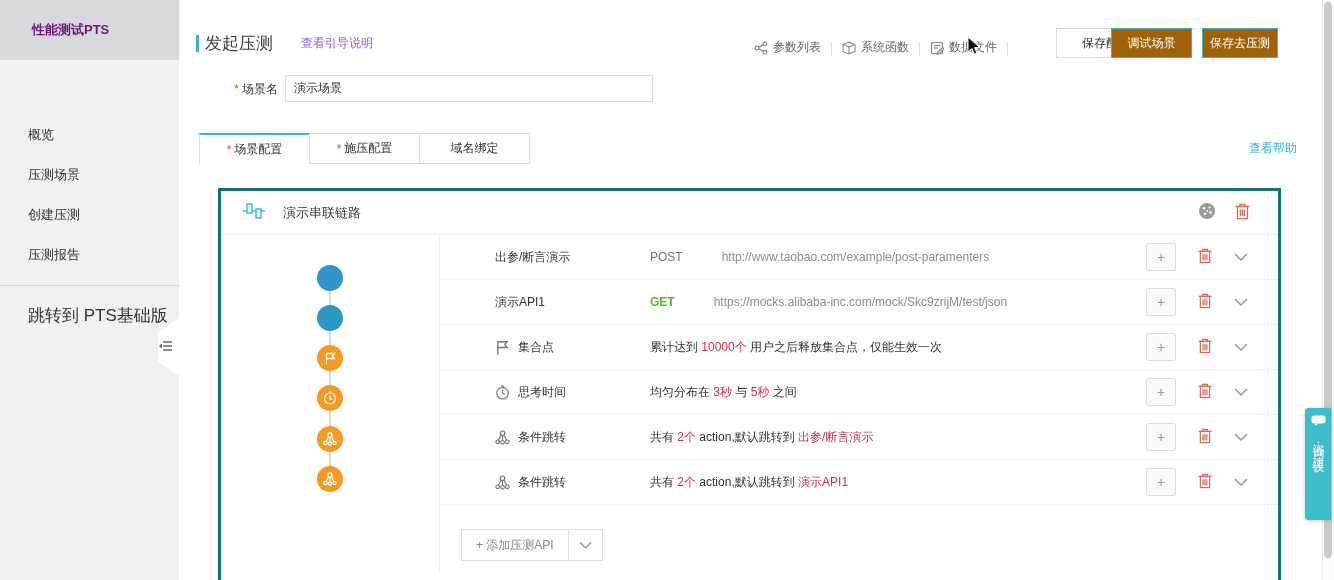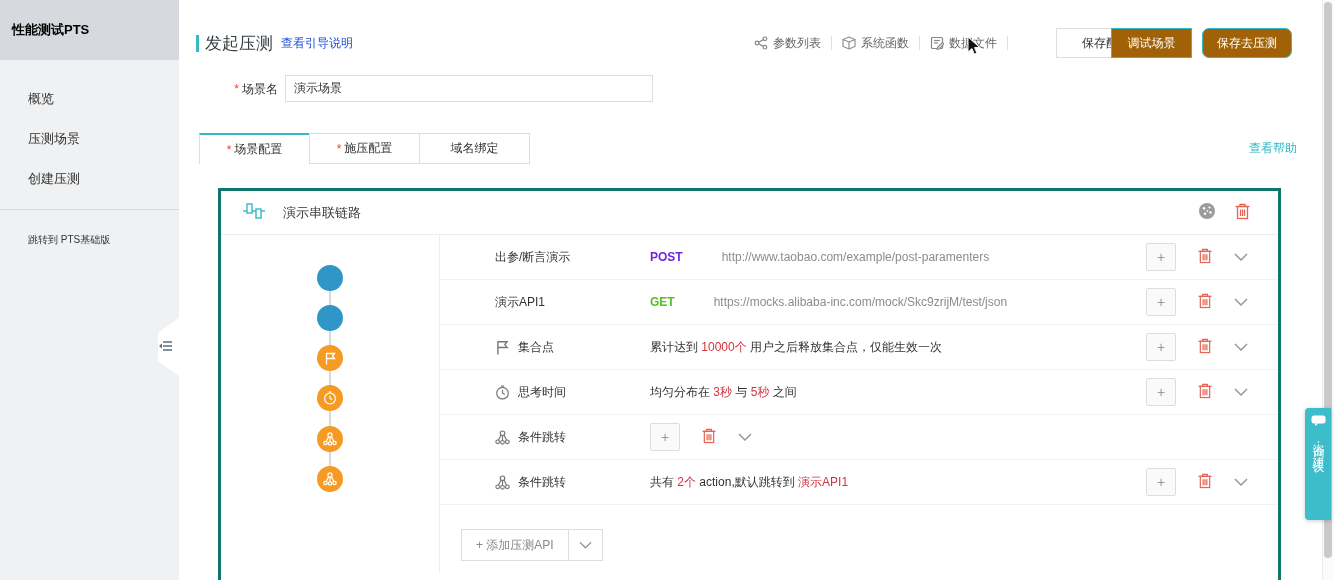--- a/index.html
+++ b/index.html
@@ -4,44 +4,44 @@
 <style>
   * { margin:0; padding:0; box-sizing:border-box; }
   html,body { width:1334px; height:580px; }
   body { font-family:"Liberation Sans","DejaVu Sans",sans-serif; font-size:12px; color:#333;
          background:#fff; position:relative; overflow:hidden; }
   .app { position:absolute; inset:0; }
 
   
   .sidebar { position:absolute; left:0; top:0; width:179px; height:580px; background:#f0f1f2; }
   .sidebar-header { height:60px; background:#d6d9dd; display:flex; align-items:center;
-                    padding-left:12px; font-size:13px; font-weight:bold; color:#000000; }
+                    padding-left:32px; font-size:13px; font-weight:bold; color:#701a75; }
   .side-item { height:40px; line-height:40px; padding-left:28px; font-size:13px; color:#333; cursor:pointer; }
   .side-divider { border-top:1px solid #d9d9d9; margin-top:10px; }
-  .side-footer-item { height:40px; line-height:40px; padding-left:28px; font-size:10px; color:#333; margin-top:10px; }
+  .side-footer-item { height:40px; line-height:40px; padding-left:28px; font-size:17px; color:#333; margin-top:10px; }
   .collapse-handle { position:absolute; left:158px; top:318px; width:21px; height:58px; background:#fff;
                      clip-path:polygon(100% 0, 0 25%, 0 75%, 100% 100%); display:flex; align-items:center; }
   .collapse-icon { color:#5a6b7d; margin-left:1px; }
 
   
   .main { position:absolute; left:179px; top:0; right:0; height:580px; background:#fff; }
   .page-title-wrap { position:absolute; left:17px; top:32px; display:flex; align-items:center; }
   .title-bar { width:3px; height:17px; background:#35b8c7; margin-right:6px; }
   .page-title { font-size:17px; color:#373d41; }
-  .guide-link { font-size:12px; color:#1d4ed8; margin-left:8px; cursor:pointer; }
-
-  .toolbar { position:absolute; top:30px; left:565px; height:26px; display:flex; align-items:center; color:#666; }
+  .guide-link { font-size:12px; color:#8b5cf6; margin-left:28px; cursor:pointer; }
+
+  .toolbar { position:absolute; top:30px; left:565px; height:26px; display:flex; align-items:flex-end; color:#666; }
   .tool-item { display:flex; align-items:center; gap:5px; padding:0 10px; cursor:pointer; color:#666; }
   .tool-sep { width:1px; height:14px; background:#e0e0e0; }
   .btn { height:30px; border:1px solid #ddd; background:#fff; color:#333; font-size:12px;
          display:inline-flex; align-items:center; justify-content:center; cursor:pointer; }
   .btn-default { position:absolute; left:841px; top:28px; width:100px;margin-left:36px; }
   .btn-teal { background:#a16207; border-color:#35b8c7; color:#fff; }
   .btn-debug { position:absolute; left:932px; top:28px; width:81px; }
-  .btn-save-go { position:absolute; left:1023px; top:28px; width:90px;border-radius:7px; }
+  .btn-save-go { position:absolute; left:1023px; top:28px; width:76px; }
 
   
   .form-label { position:absolute; left:0px; top:81px; width:99px; text-align:right; color:#333; }
   .req { color:#f04134; margin-right:3px; }
   .scene-input { position:absolute; left:106px; top:75px; width:368px; height:27px; border:1px solid #ddd;
                  padding:0 8px; font-size:12px; color:#333; font-family:inherit; outline:none; }
 
   
   .tabs { position:absolute; left:21px; top:133px; display:flex; }
   .tab { width:111px; height:31px; border:1px solid #ddd; margin-left:-1px; background:#fff;
@@ -65,21 +65,21 @@
          display:flex; align-items:center; justify-content:center; color:#fff; }
   .dot-blue { background:#2e97c8; }
   .dot-orange { background:#f59a23; }
 
   .rows-col { flex:1; display:flex; flex-direction:column; }
   .row { height:45px; display:flex; align-items:center; border-bottom:1px solid #f2f2f2;
          padding-left:55px; padding-right:30px; }
   .row-label { width:155px; display:flex; align-items:center; gap:8px; color:#333; flex:none; }
   .row-icon { color:#777; display:inline-flex; }
   .row-value { flex:1; color:#333; display:flex; align-items:center; gap:8px; white-space:nowrap; overflow:hidden; }
-  .m-post { color:#6d28d9; font-weight:bold; }
+  .m-post { color:#737373; font-weight:normal; }
   .m-get { color:#52c41a; font-weight:bold; }
   .url { color:#8c8c8c;padding-left:31px; }
   .hl { color:#d0333f; }
   .row-controls { display:flex; align-items:center; gap:22px; flex:none; }
   .plus-btn { width:30px; height:28px; border:1px solid #ddd; border-radius:2px; background:#fafafa;
               color:#999; font-size:14px; display:flex; align-items:center; justify-content:center; cursor:pointer; }
   .chev { color:#999; cursor:pointer; display:inline-flex; }
 
   .add-row { margin:24px 0 0 21px; display:flex;align-items:center; }
   .add-btn-main { height:32px; padding:0 14px; border:1px solid #ddd; background:#fff; color:#888;
@@ -98,24 +98,25 @@
 
   .cursor { position:absolute; left:787px; top:36px; z-index:99; pointer-events:none; }
 </style>
 </head>
 <body>
 
 <div class="app">
 
   <div class="sidebar">
     <div class="sidebar-header">性能测试PTS</div>
-    <div style="padding-top:19px;">
+    <div style="padding-top:19px;margin-top:36px;">
       <div class="side-item">概览</div>
       <div class="side-item">压测场景</div>
       <div class="side-item">创建压测</div>
+      <div class="side-item">压测报告</div>
     </div>
     <div class="side-divider"></div>
     <div class="side-footer-item">跳转到 PTS基础版</div>
   </div>
   <div class="collapse-handle">
     <span class="collapse-icon">
       <svg width="13" height="12" viewBox="0 0 13 12">
           <g stroke="#5a6b7d" stroke-width="1.6">
             <line x1="4" y1="2" x2="13" y2="2"></line>
             <line x1="4" y1="6" x2="13" y2="6"></line>
@@ -405,20 +406,23 @@
                     <circle cx="2.5" cy="11" r="1.7"></circle>
                     <circle cx="7" cy="11.5" r="1.7"></circle>
                     <circle cx="11.5" cy="11" r="1.7"></circle>
                     <line x1="5.7" y1="4.6" x2="3.2" y2="9.4"></line>
                     <line x1="7" y1="5.1" x2="7" y2="9.8"></line>
                     <line x1="8.3" y1="4.6" x2="10.8" y2="9.4"></line>
                   </svg>
                 </span>
               <span>条件跳转</span>
             </div>
+            <div class="row-value">
+              <span><span>共有 </span><span class="hl">2个</span><span> action,默认跳转到 </span><span class="hl">出参/断言演示</span></span>
+            </div>
             <div class="row-controls">
               <div class="plus-btn">+</div>
               <span class="trash-red"><svg width="14" height="16" viewBox="0 0 15 17" fill="none" stroke="#e86452" stroke-width="1.3">
                     <line x1="0.5" y1="3.5" x2="14.5" y2="3.5"></line>
                     <path d="M5 3.5 V1.5 H10 V3.5"></path>
                     <rect x="2.5" y="3.5" width="10" height="12"></rect>
                     <line x1="5.5" y1="6.5" x2="5.5" y2="13"></line>
                     <line x1="7.5" y1="6.5" x2="7.5" y2="13"></line>
                     <line x1="9.5" y1="6.5" x2="9.5" y2="13"></line>
                   </svg></span>

